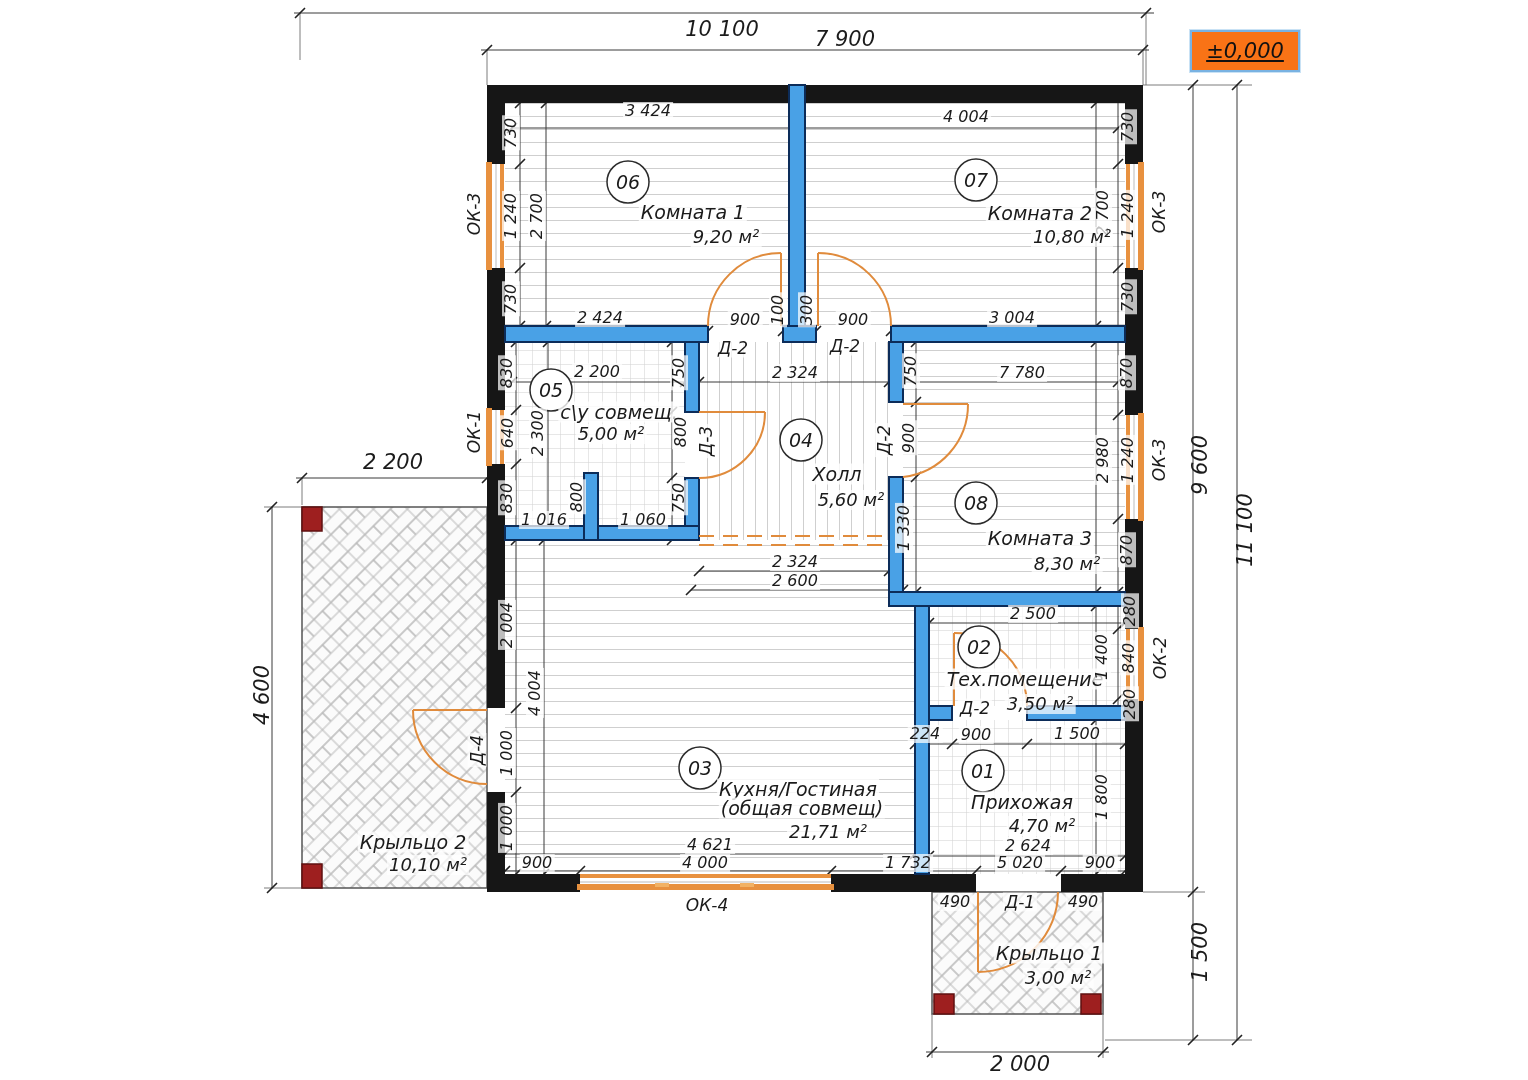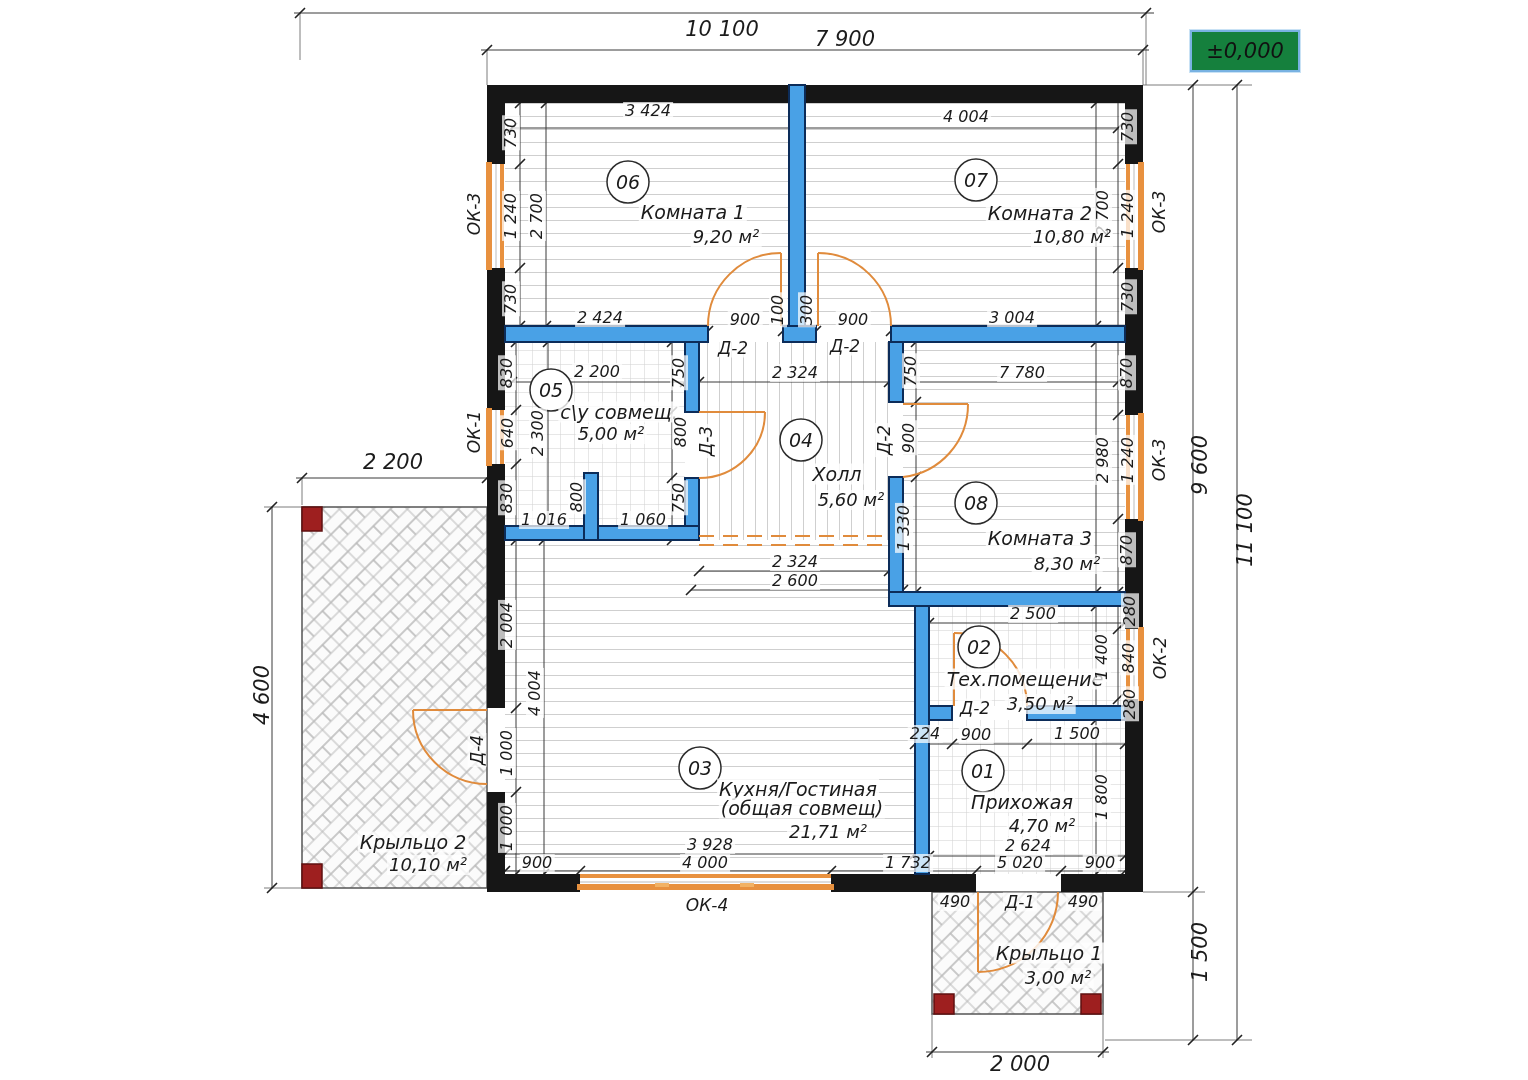--- a/index.html
+++ b/index.html
@@ -7,24 +7,24 @@
         font-family:"DejaVu Sans",sans-serif;}
   #plan svg{position:absolute;left:0;top:0;}
   .lb{position:absolute;transform:translate(-50%,-50%);font-style:italic;font-size:16px;line-height:1;
       color:#1b1b1b;white-space:nowrap;background:rgba(255,255,255,.72);padding:1px 2px;}
   .rot{transform:translate(-50%,-50%) rotate(-90deg);}
   .big{font-size:21px;background:transparent;}
   .nm{font-size:19px;background:rgba(255,255,255,.8);}
   .ar{font-size:18px;}
   .num{font-size:19px;background:transparent;padding:0;}
   .wl{font-size:17px;}
-  #elev{position:absolute;left:1190px;top:30px;width:106px;height:38px;background:#15803d;
+  #elev{position:absolute;left:1190px;top:30px;width:106px;height:38px;background:#f97316;
         border:2px solid #79b2e2;box-shadow:0 0 0 1px #c9e2f5;display:flex;align-items:center;
         justify-content:center;font-style:italic;font-size:21px;color:#111;
-        }
+        text-decoration:underline;}
 </style>
 </head>
 <body>
 
 <div id="plan">
 
 <svg width="1528" height="1080" viewBox="0 0 1528 1080">
   <defs>
     <pattern id="hl" width="20" height="13" patternUnits="userSpaceOnUse">
       <line x1="0" y1="12.5" x2="20" y2="12.5" stroke="#cfcfcf" stroke-width="1"></line>
@@ -334,21 +334,21 @@
 <div class="lb num" style="left:983px;top:771px">01</div>
 <div class="lb nm" style="left:1022px;top:802px">Прихожая</div>
 <div class="lb ar" style="left:1042px;top:826px">4,70 м²</div>
 <div class="lb" style="left:1028px;top:846px">2 624</div>
 <div class="lb rot" style="left:1102px;top:797px">1 800</div>
 
 <div class="lb num" style="left:700px;top:768px">03</div>
 <div class="lb nm" style="left:798px;top:789px">Кухня/Гостиная</div>
 <div class="lb nm" style="left:802px;top:808px">(общая совмещ)</div>
 <div class="lb ar" style="left:828px;top:832px">21,71 м²</div>
-<div class="lb" style="left:710px;top:845px">3 928</div>
+<div class="lb" style="left:710px;top:845px">4 621</div>
 <div class="lb rot" style="left:507px;top:625px">2 004</div>
 <div class="lb rot" style="left:535px;top:693px">4 004</div>
 <div class="lb rot" style="left:507px;top:753px">1 000</div>
 <div class="lb rot" style="left:507px;top:828px">1 000</div>
 <div class="lb wl rot" style="left:477px;top:750px">Д-4</div>
 
 <div class="lb" style="left:537px;top:863px">900</div>
 <div class="lb" style="left:705px;top:863px">4 000</div>
 <div class="lb" style="left:908px;top:863px">1 732</div>
 <div class="lb" style="left:1020px;top:863px">5 020</div>

